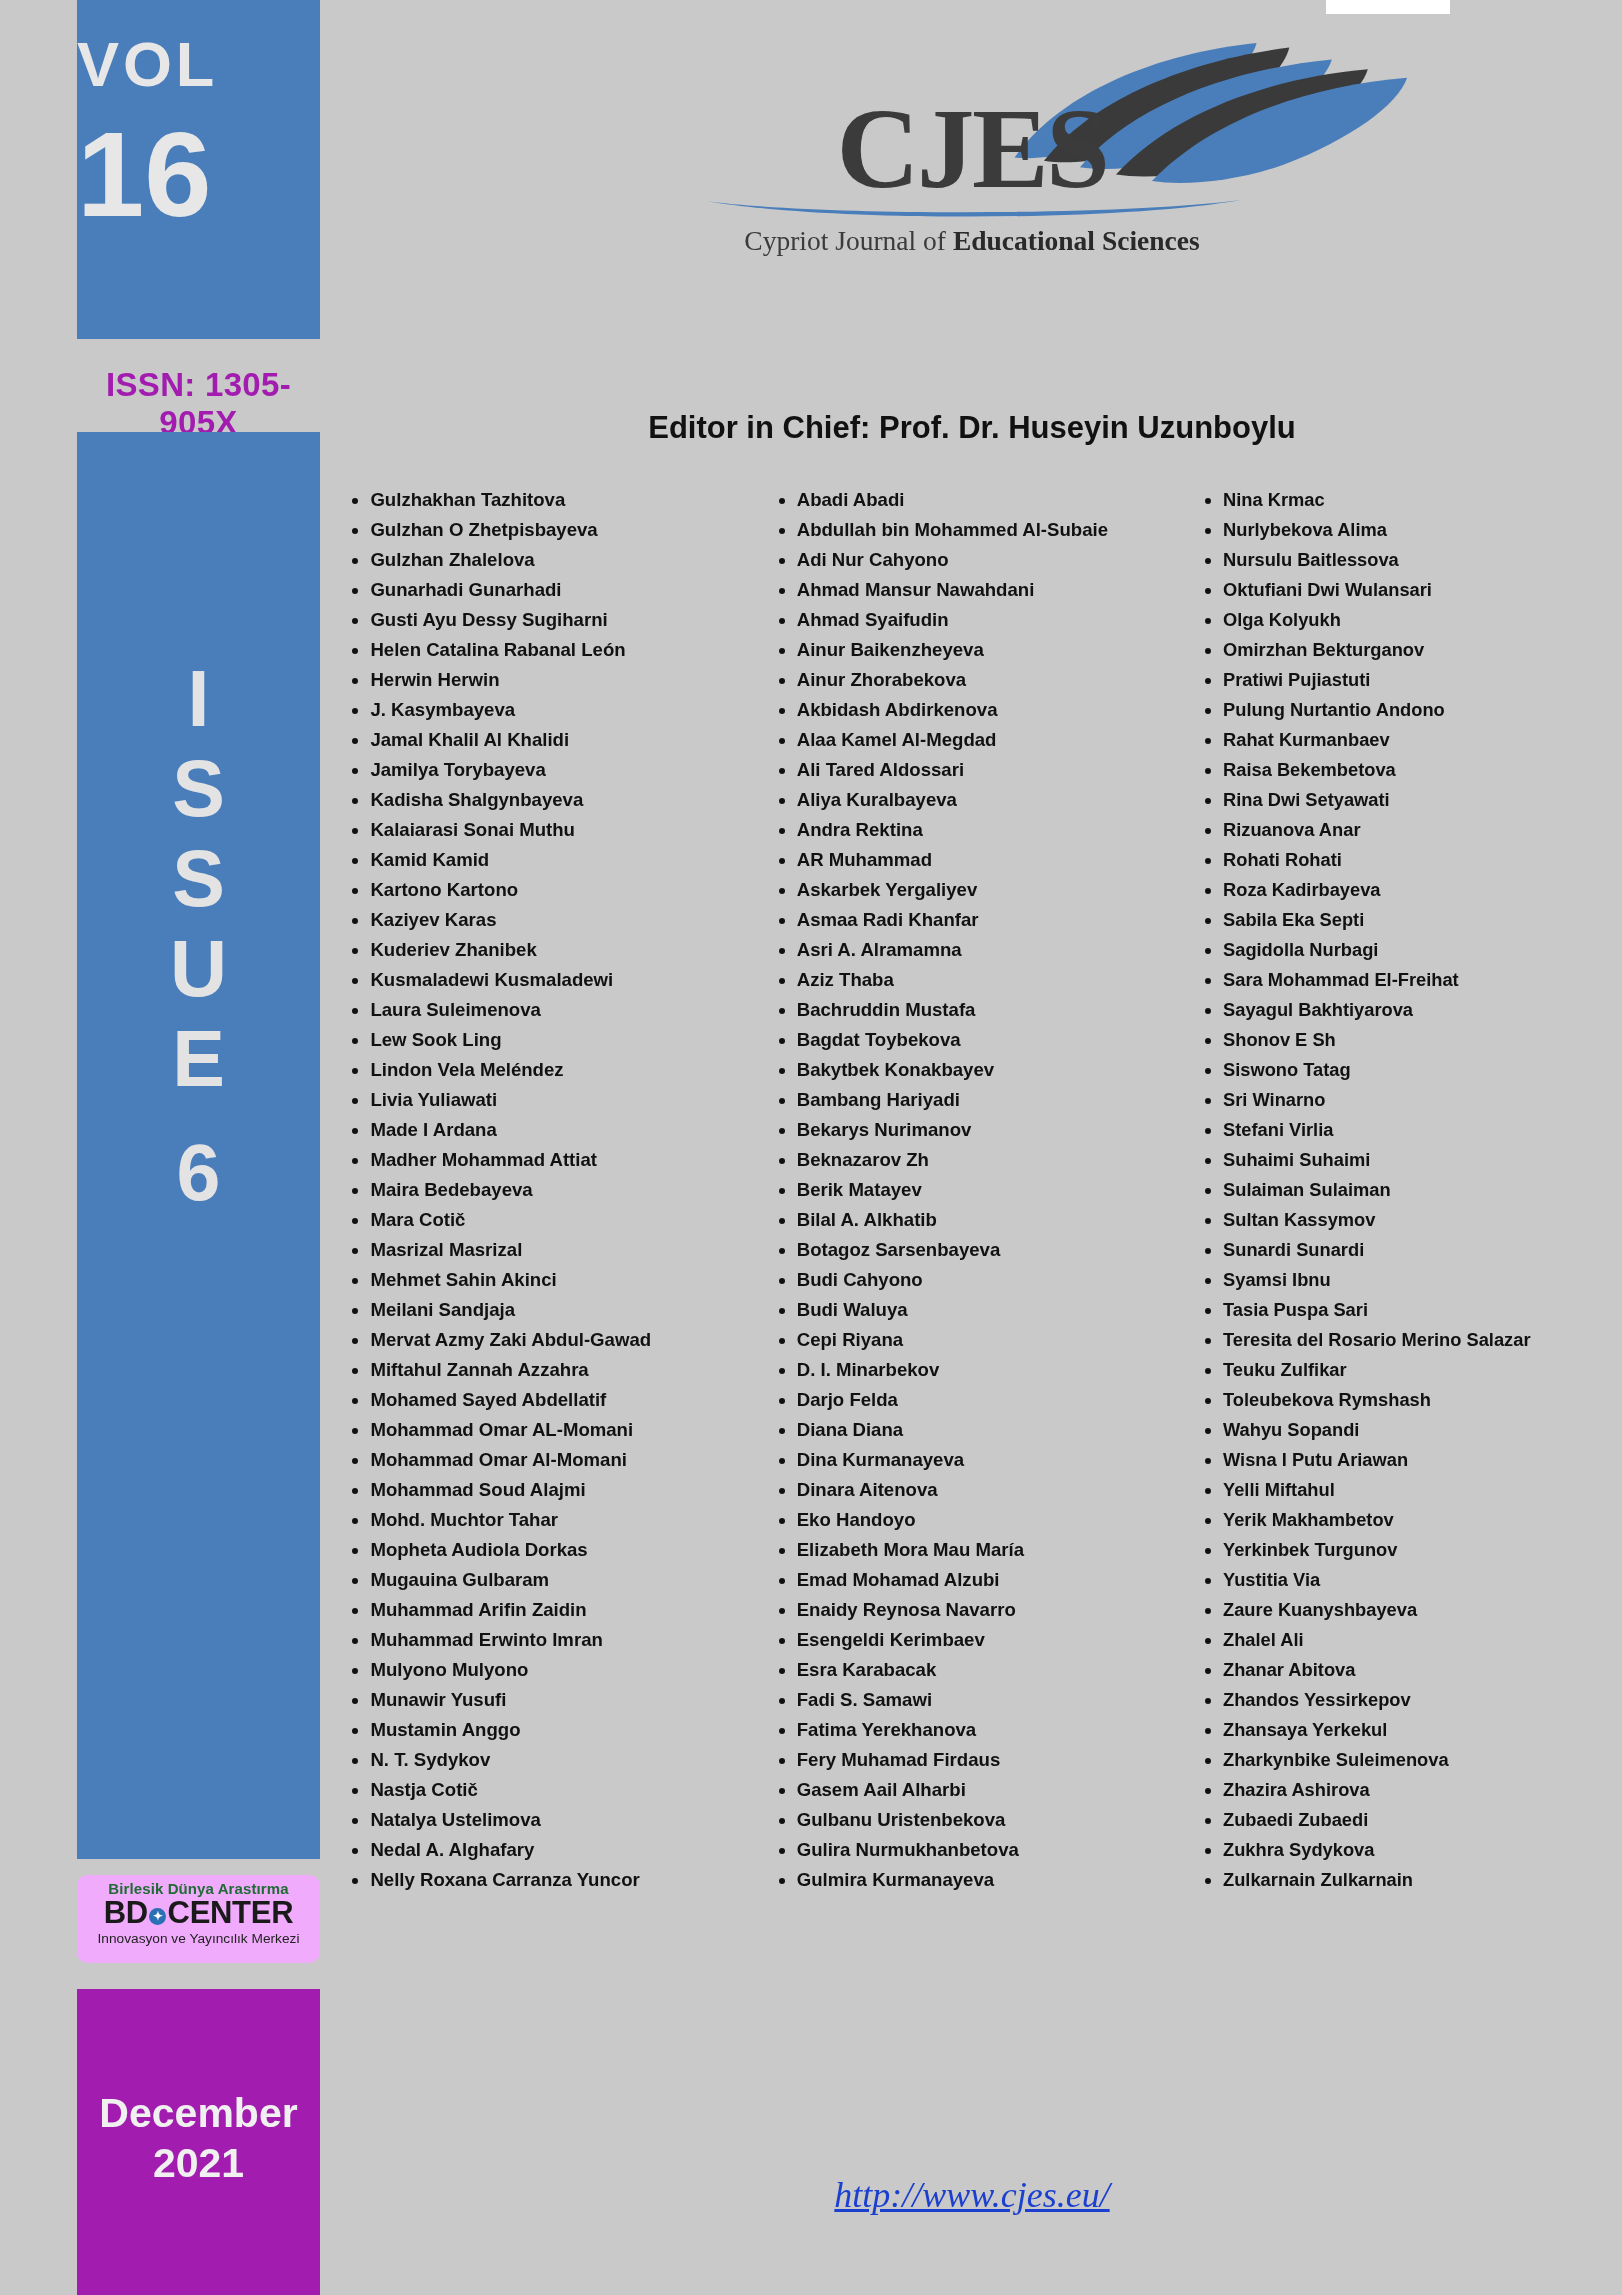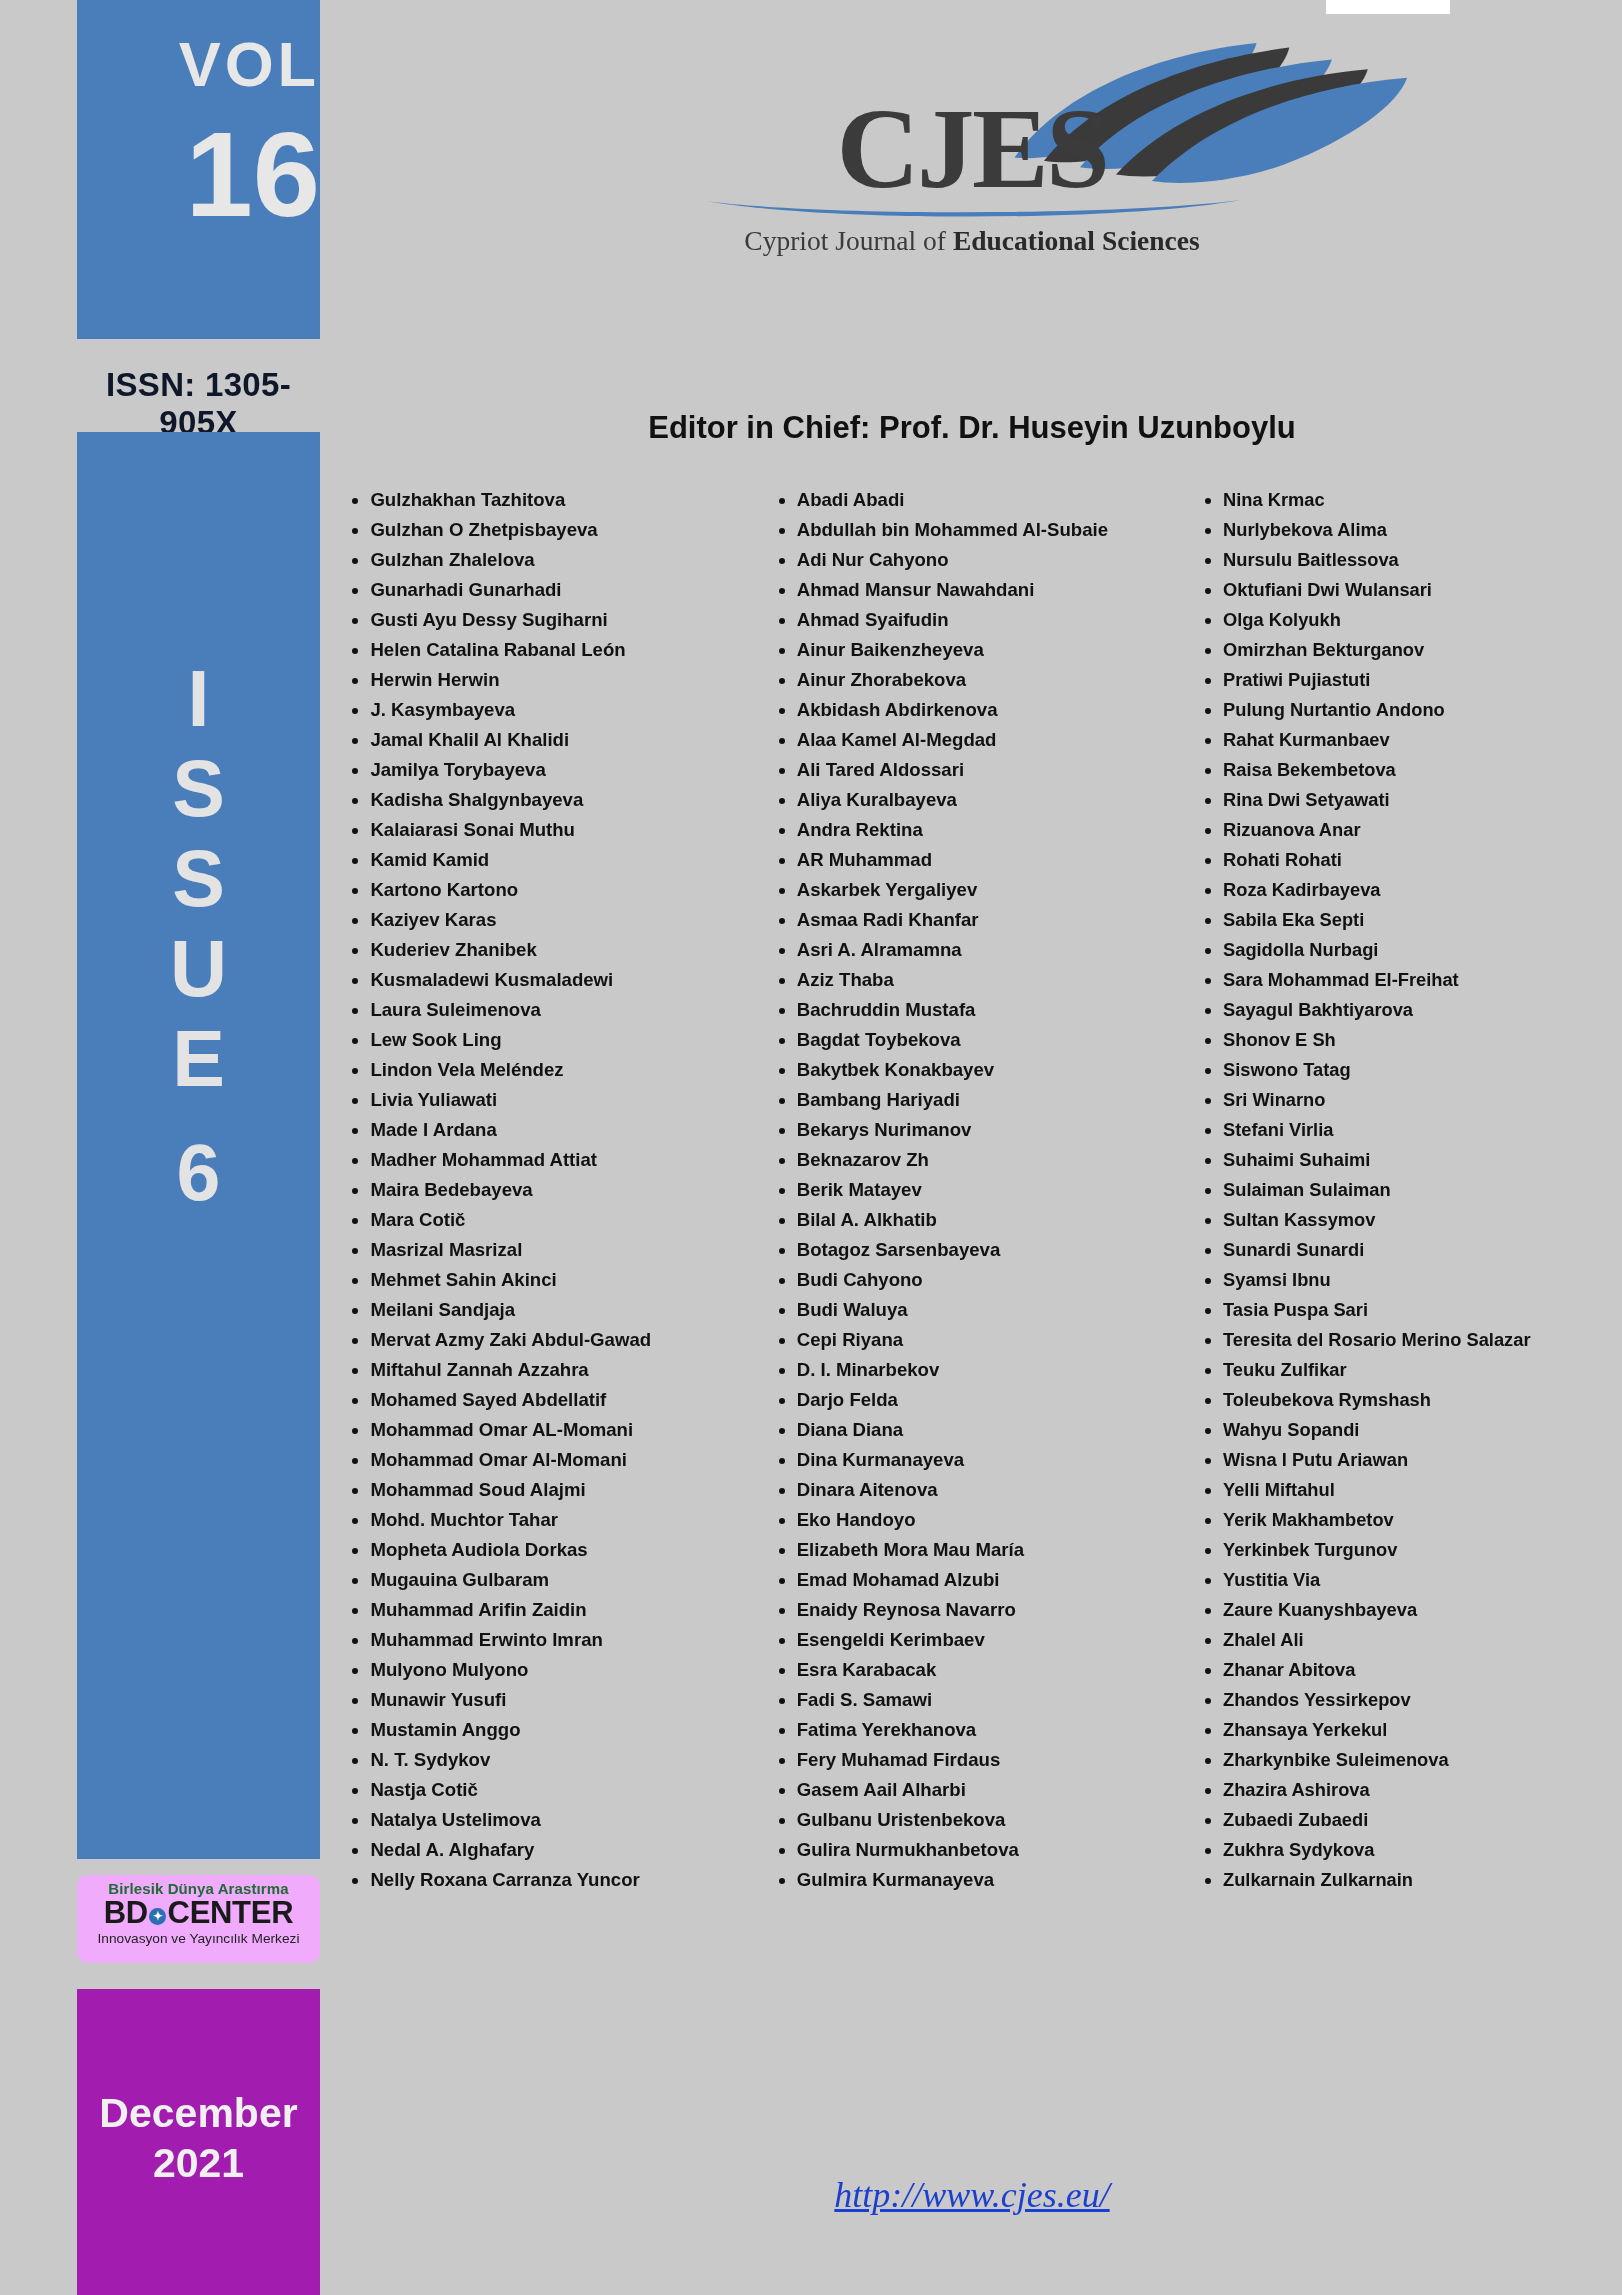--- a/index.html
+++ b/index.html
@@ -21,21 +21,21 @@
     height: 2295px;
     background: #c9c9c9;
   }
   .vol-block {
     position: absolute;
     left: 77px; top: 0;
     width: 243px;
     height: 339px;
     background: #4a7ebb;
     color: #e7e7e7;
-    text-align: right;
+    text-align: left;
   }
   .vol-word {
     font-size: 63px;
     font-weight: bold;
     letter-spacing: 3.9px;
     margin-top: 33px;
     line-height: 1;
   }
   .vol-num {
     font-size: 121px;
@@ -43,21 +43,21 @@
     line-height: 1;
     margin-top: 18.3px;
   }
   .issn {
     position: absolute;
     left: 77px; top: 366px;
     width: 243px;
     text-align: center;
     font-size: 33px;
     font-weight: bold;
-    color: #0f172a;
+    color: #a21caf;
     letter-spacing: 0.3px;
   }
   .issue-block {
     position: absolute;
     left: 77px; top: 432px;
     width: 243px;
     height: 1427px;
     background: #4a7ebb;
     color: #e3e3e3;
     text-align: center;

